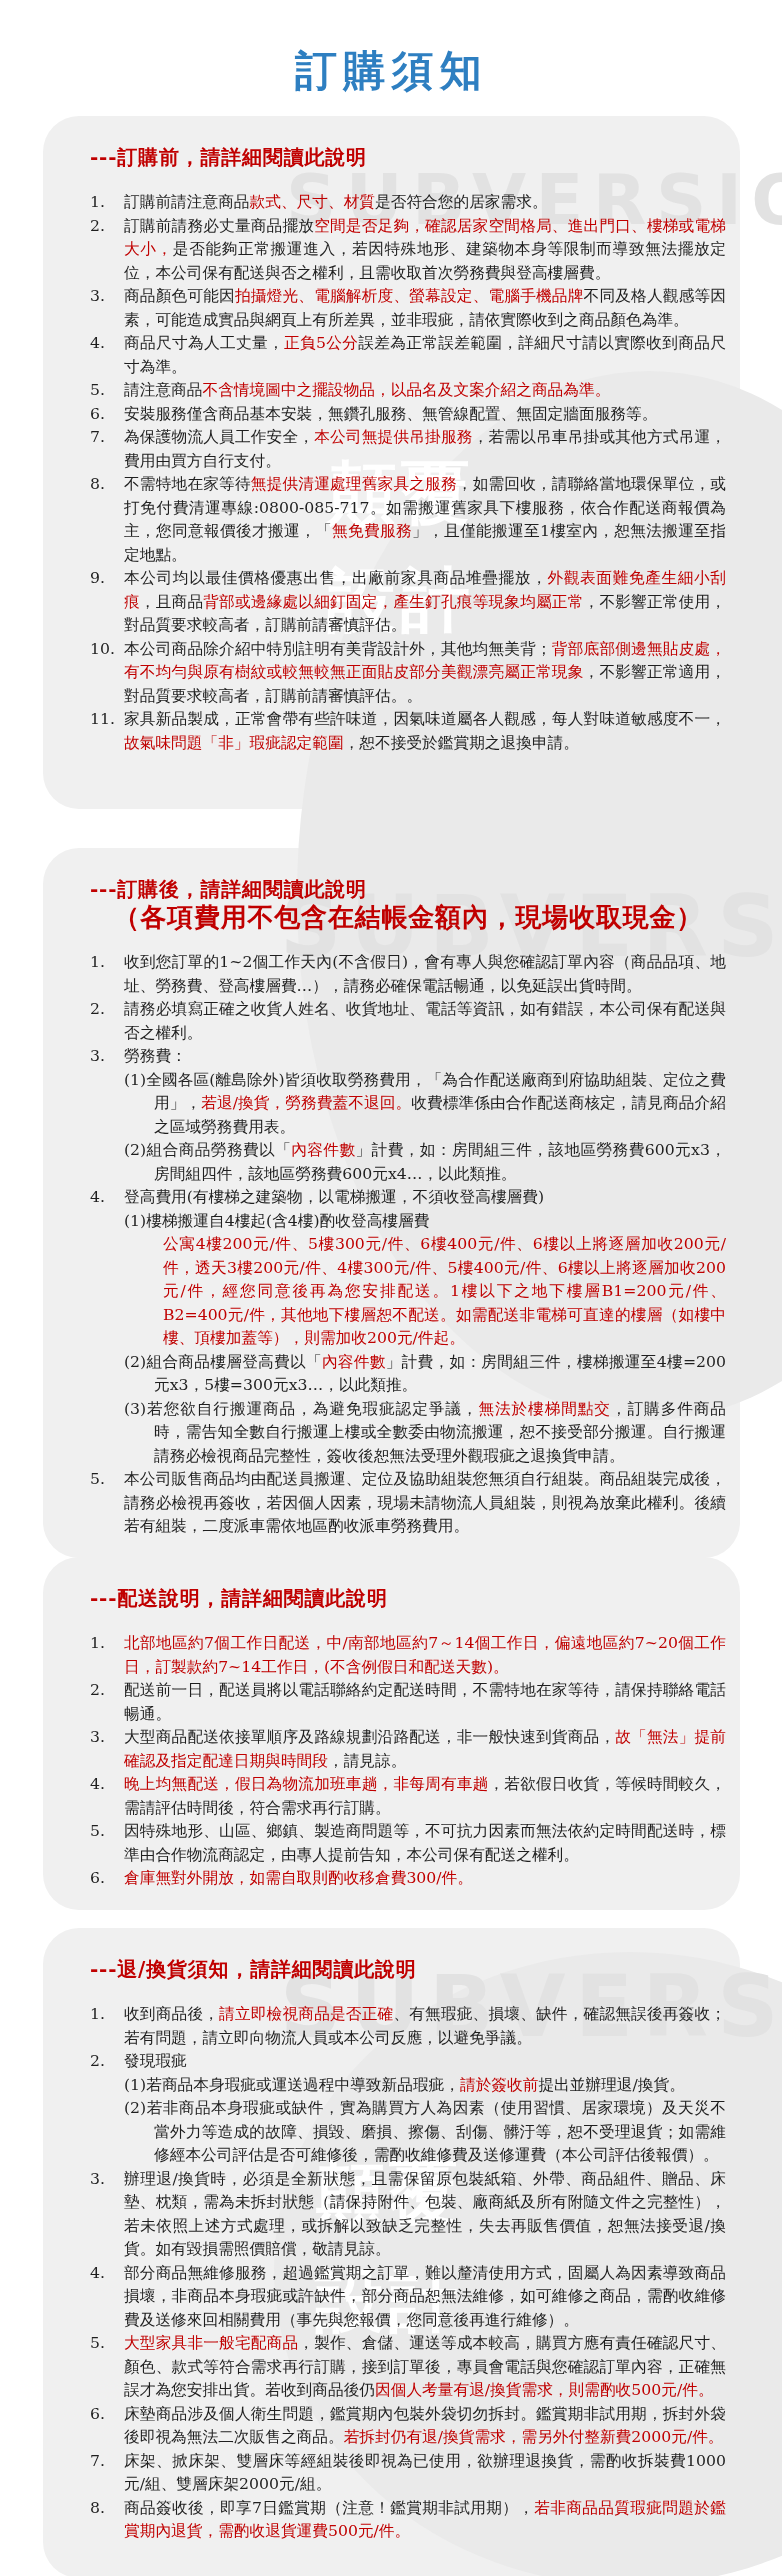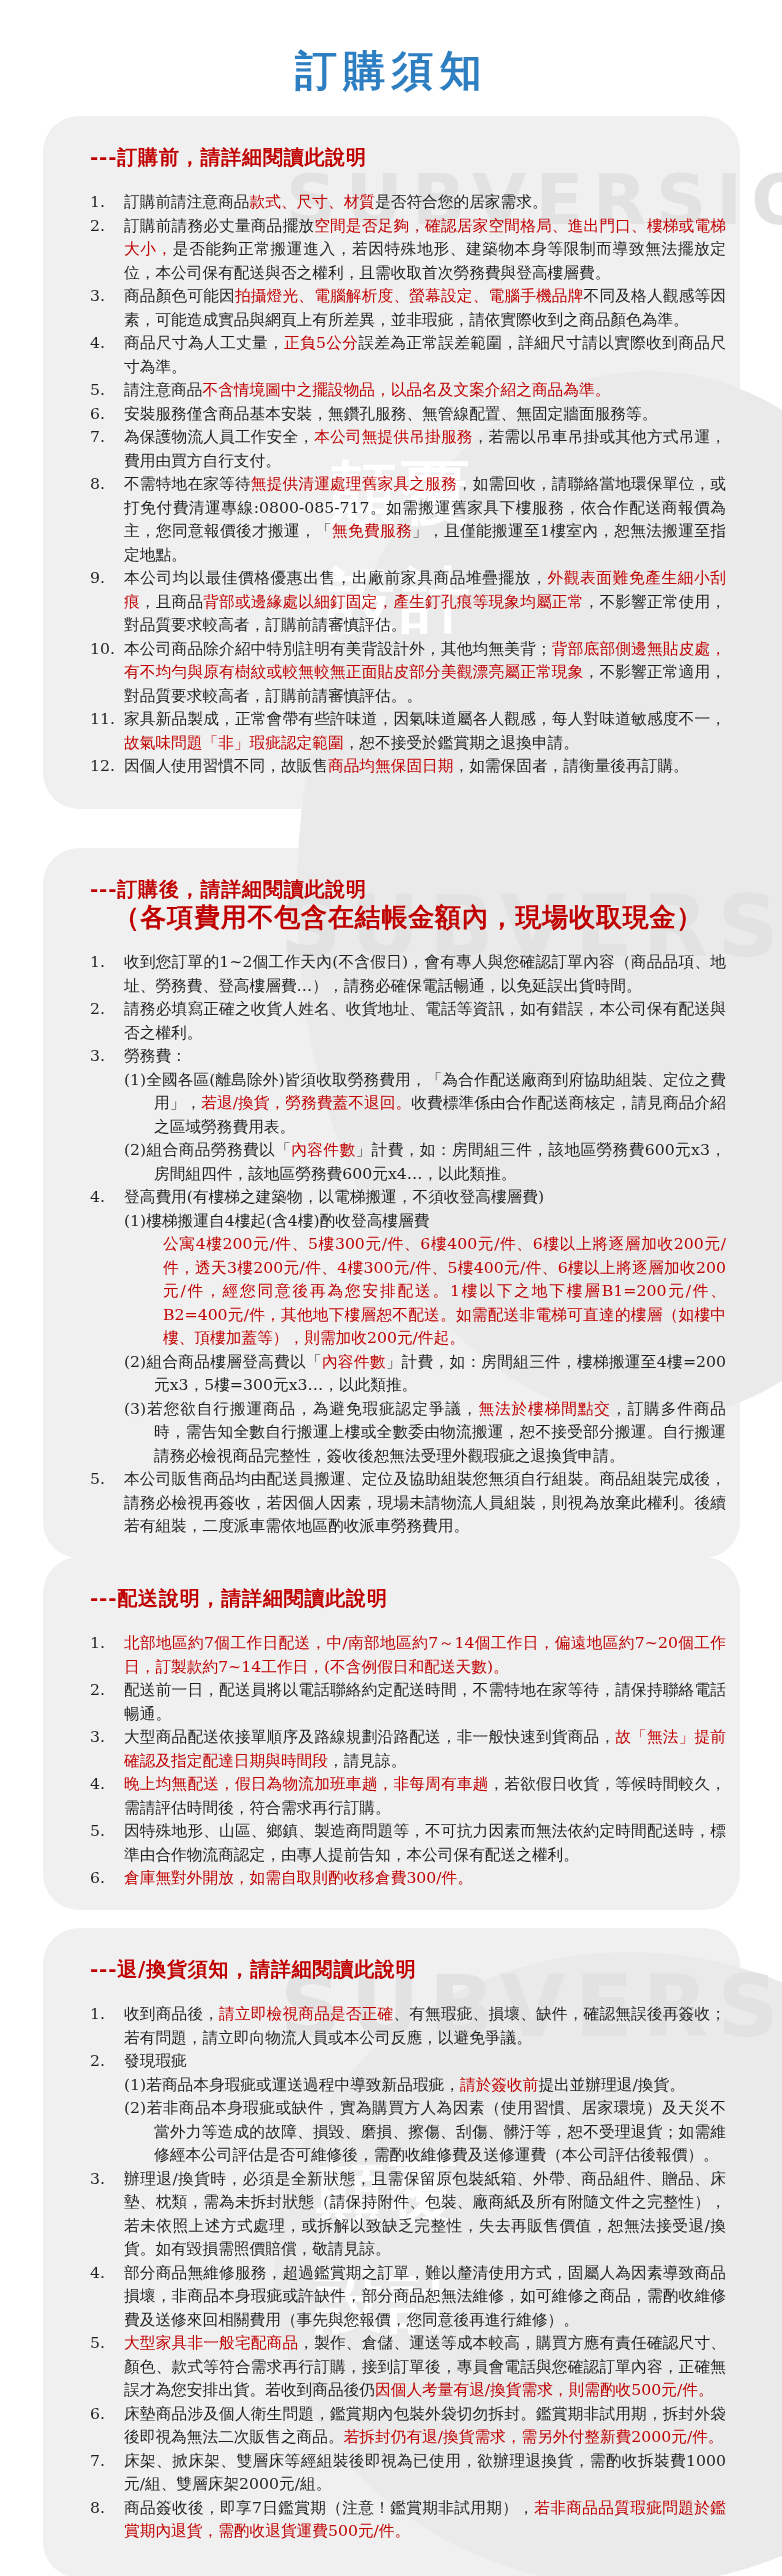--- a/index.html
+++ b/index.html
@@ -106,24 +106,20 @@
           <div class="txt"><span class="blk">本公司均以最佳價格優惠出售，出廠前家具商品堆疊擺放，</span><span class="red">外觀表面難免產生細小刮痕</span><span class="blk">，且商品</span><span class="red">背部或邊緣處以細釘固定，產生釘孔痕等現象均屬正常</span><span class="blk">，不影響正常使用，對品質要求較高者，訂購前請審慎評估。</span></div>
         </div>
         <div class="row lvl0">
           <span class="num">10.</span>
           <div class="txt"><span class="blk">本公司商品除介紹中特別註明有美背設計外，其他均無美背；</span><span class="red">背部底部側邊無貼皮處，有不均勻與原有樹紋或較無較無正面貼皮部分美觀漂亮屬正常現象</span><span class="blk">，不影響正常適用，對品質要求較高者，訂購前請審慎評估。。</span></div>
         </div>
         <div class="row lvl0">
           <span class="num">11.</span>
           <div class="txt"><span class="blk">家具新品製成，正常會帶有些許味道，因氣味道屬各人觀感，每人對味道敏感度不一，</span><span class="red">故氣味問題「非」瑕疵認定範圍</span><span class="blk">，恕不接受於鑑賞期之退換申請。</span></div>
         </div>
-        <div class="row lvl0">
-          <span class="num">12.</span>
-          <div class="txt"><span class="blk">因個人使用習慣不同，故販售</span><span class="red">商品均無保固日期</span><span class="blk">，如需保固者，請衡量後再訂購。</span></div>
-        </div>
       </div>
   </section>
 
   <section class="box box2">
     <div class="sec-header">---訂購後，請詳細閱讀此說明</div>
     <div class="sec-header2">（各項費用不包含在結帳金額內，現場收取現金）</div>
     <div class="items">
         <div class="row lvl0">
           <span class="num">1.</span>
           <div class="txt"><span class="blk">收到您訂單的1~2個工作天內(不含假日)，會有專人與您確認訂單內容（商品品項、地址、勞務費、登高樓層費…），請務必確保電話暢通，以免延誤出貨時間。</span></div>

